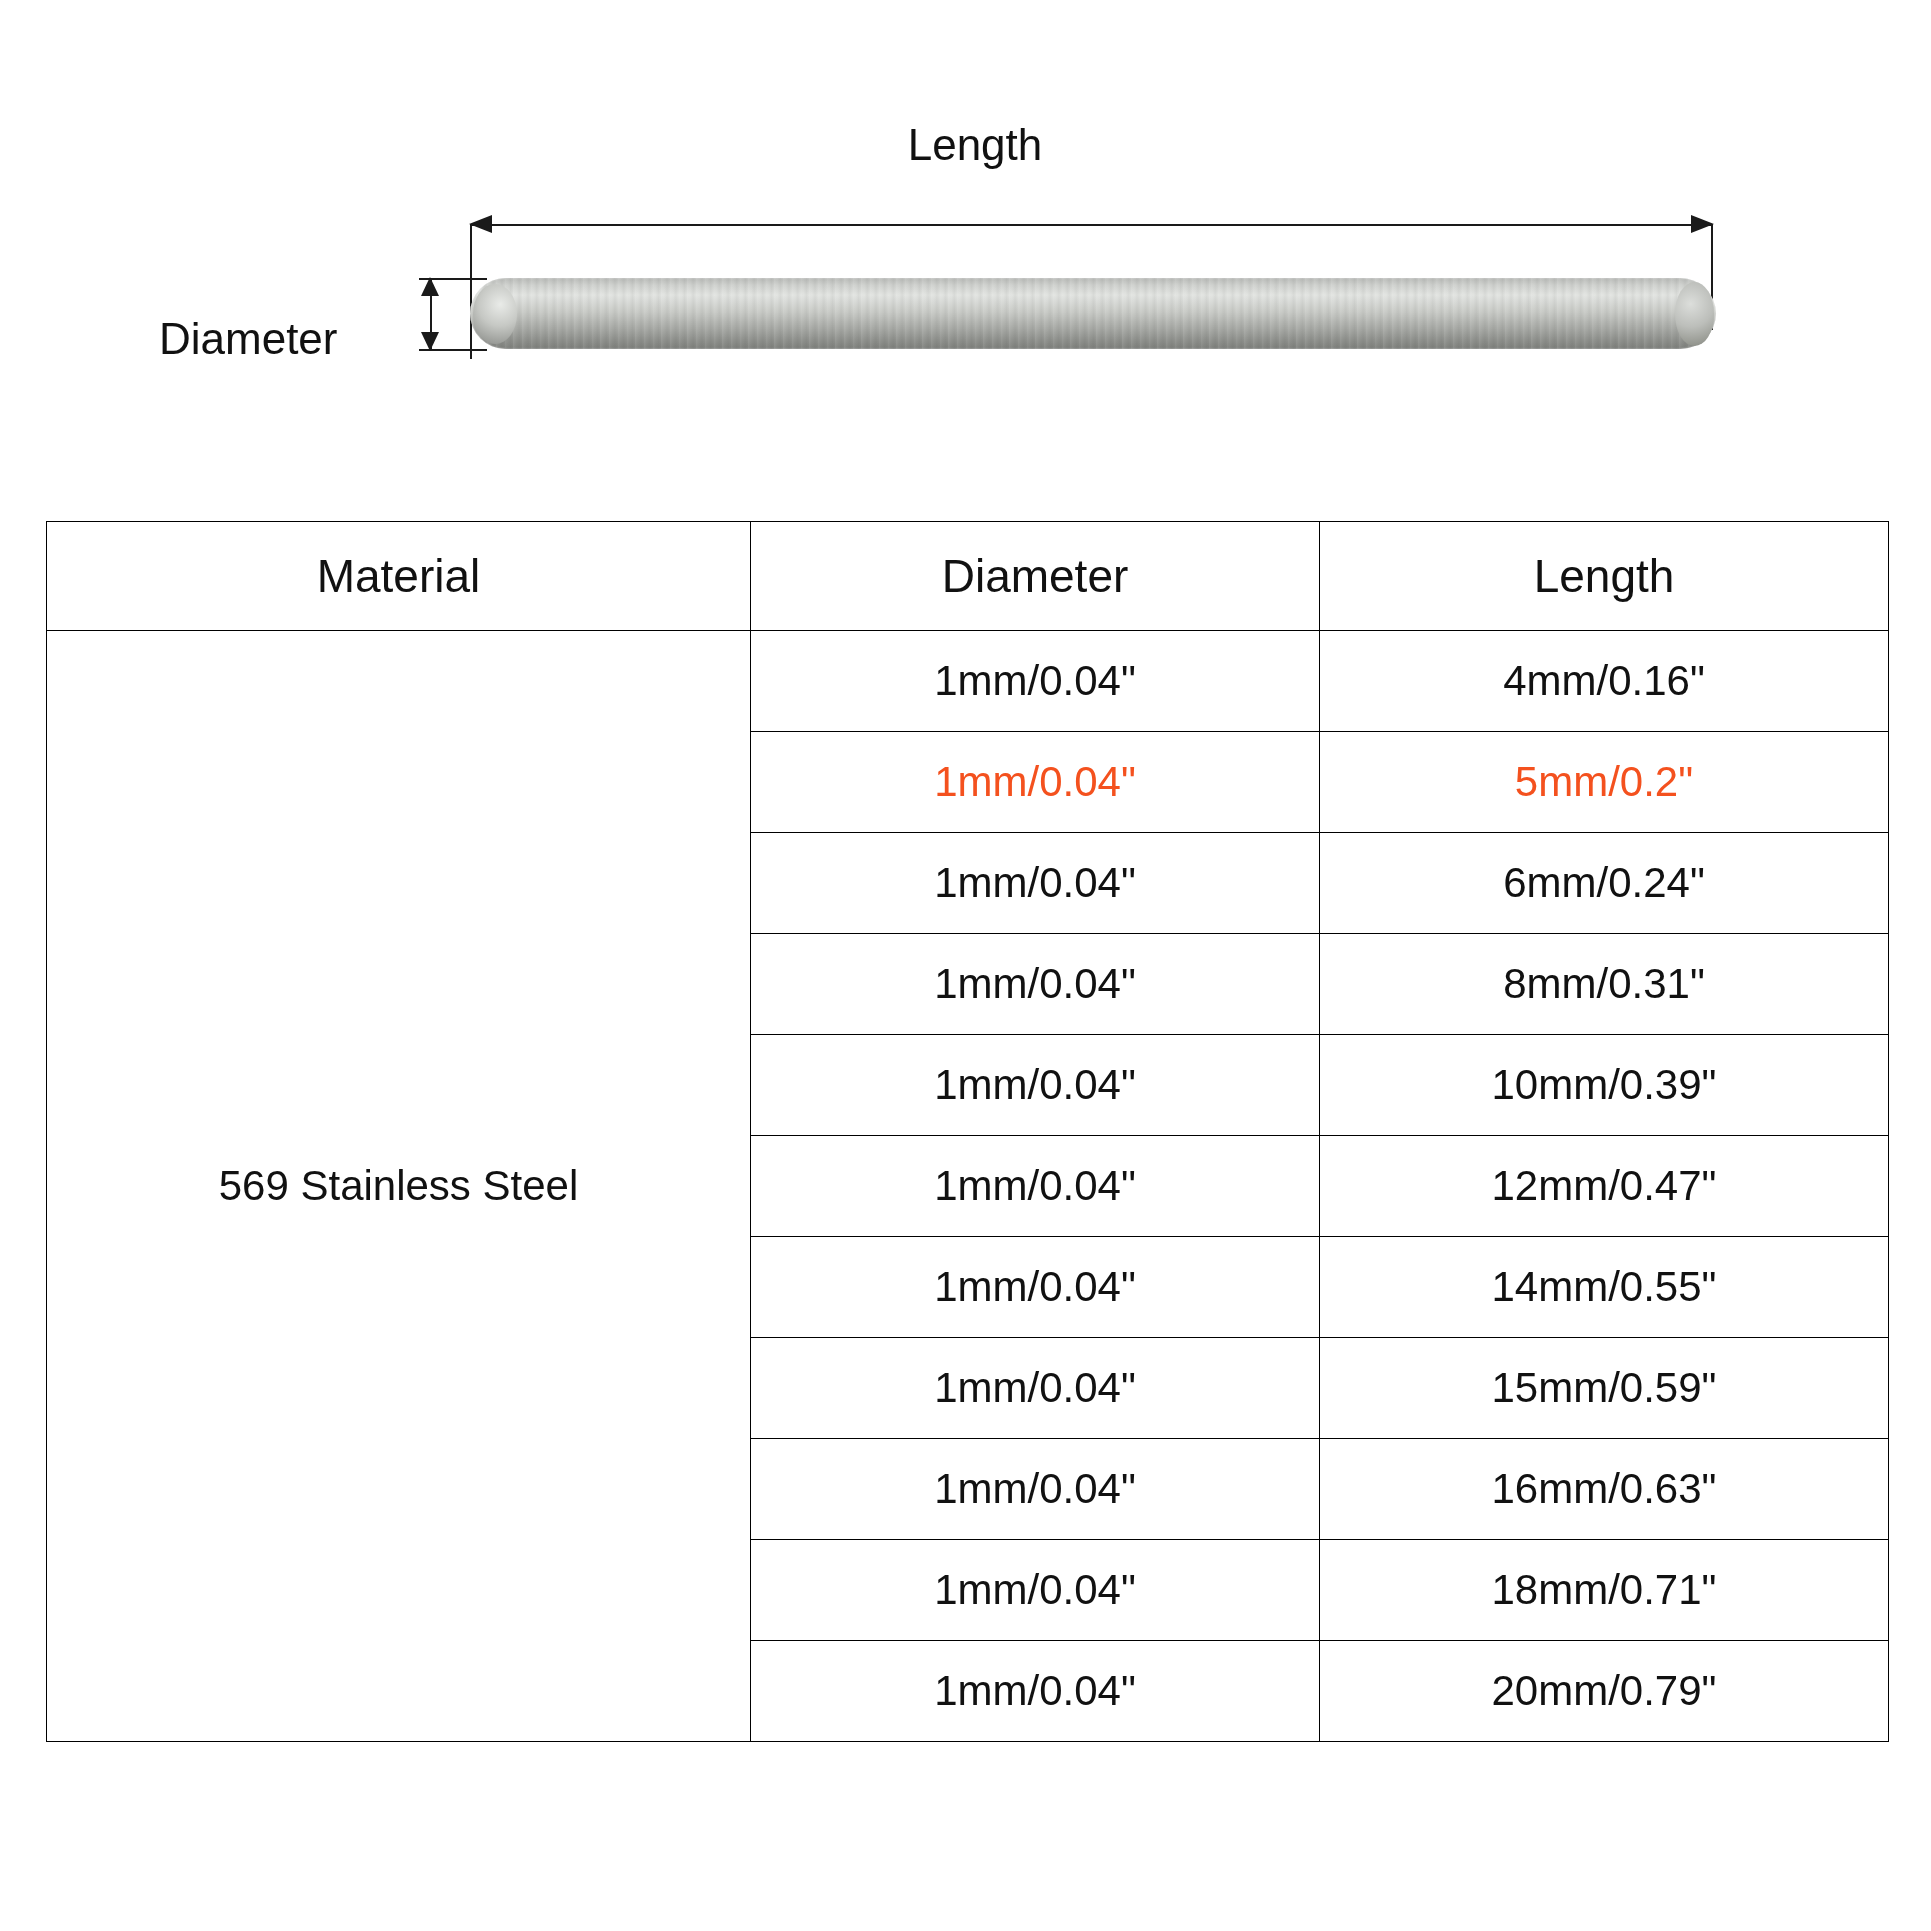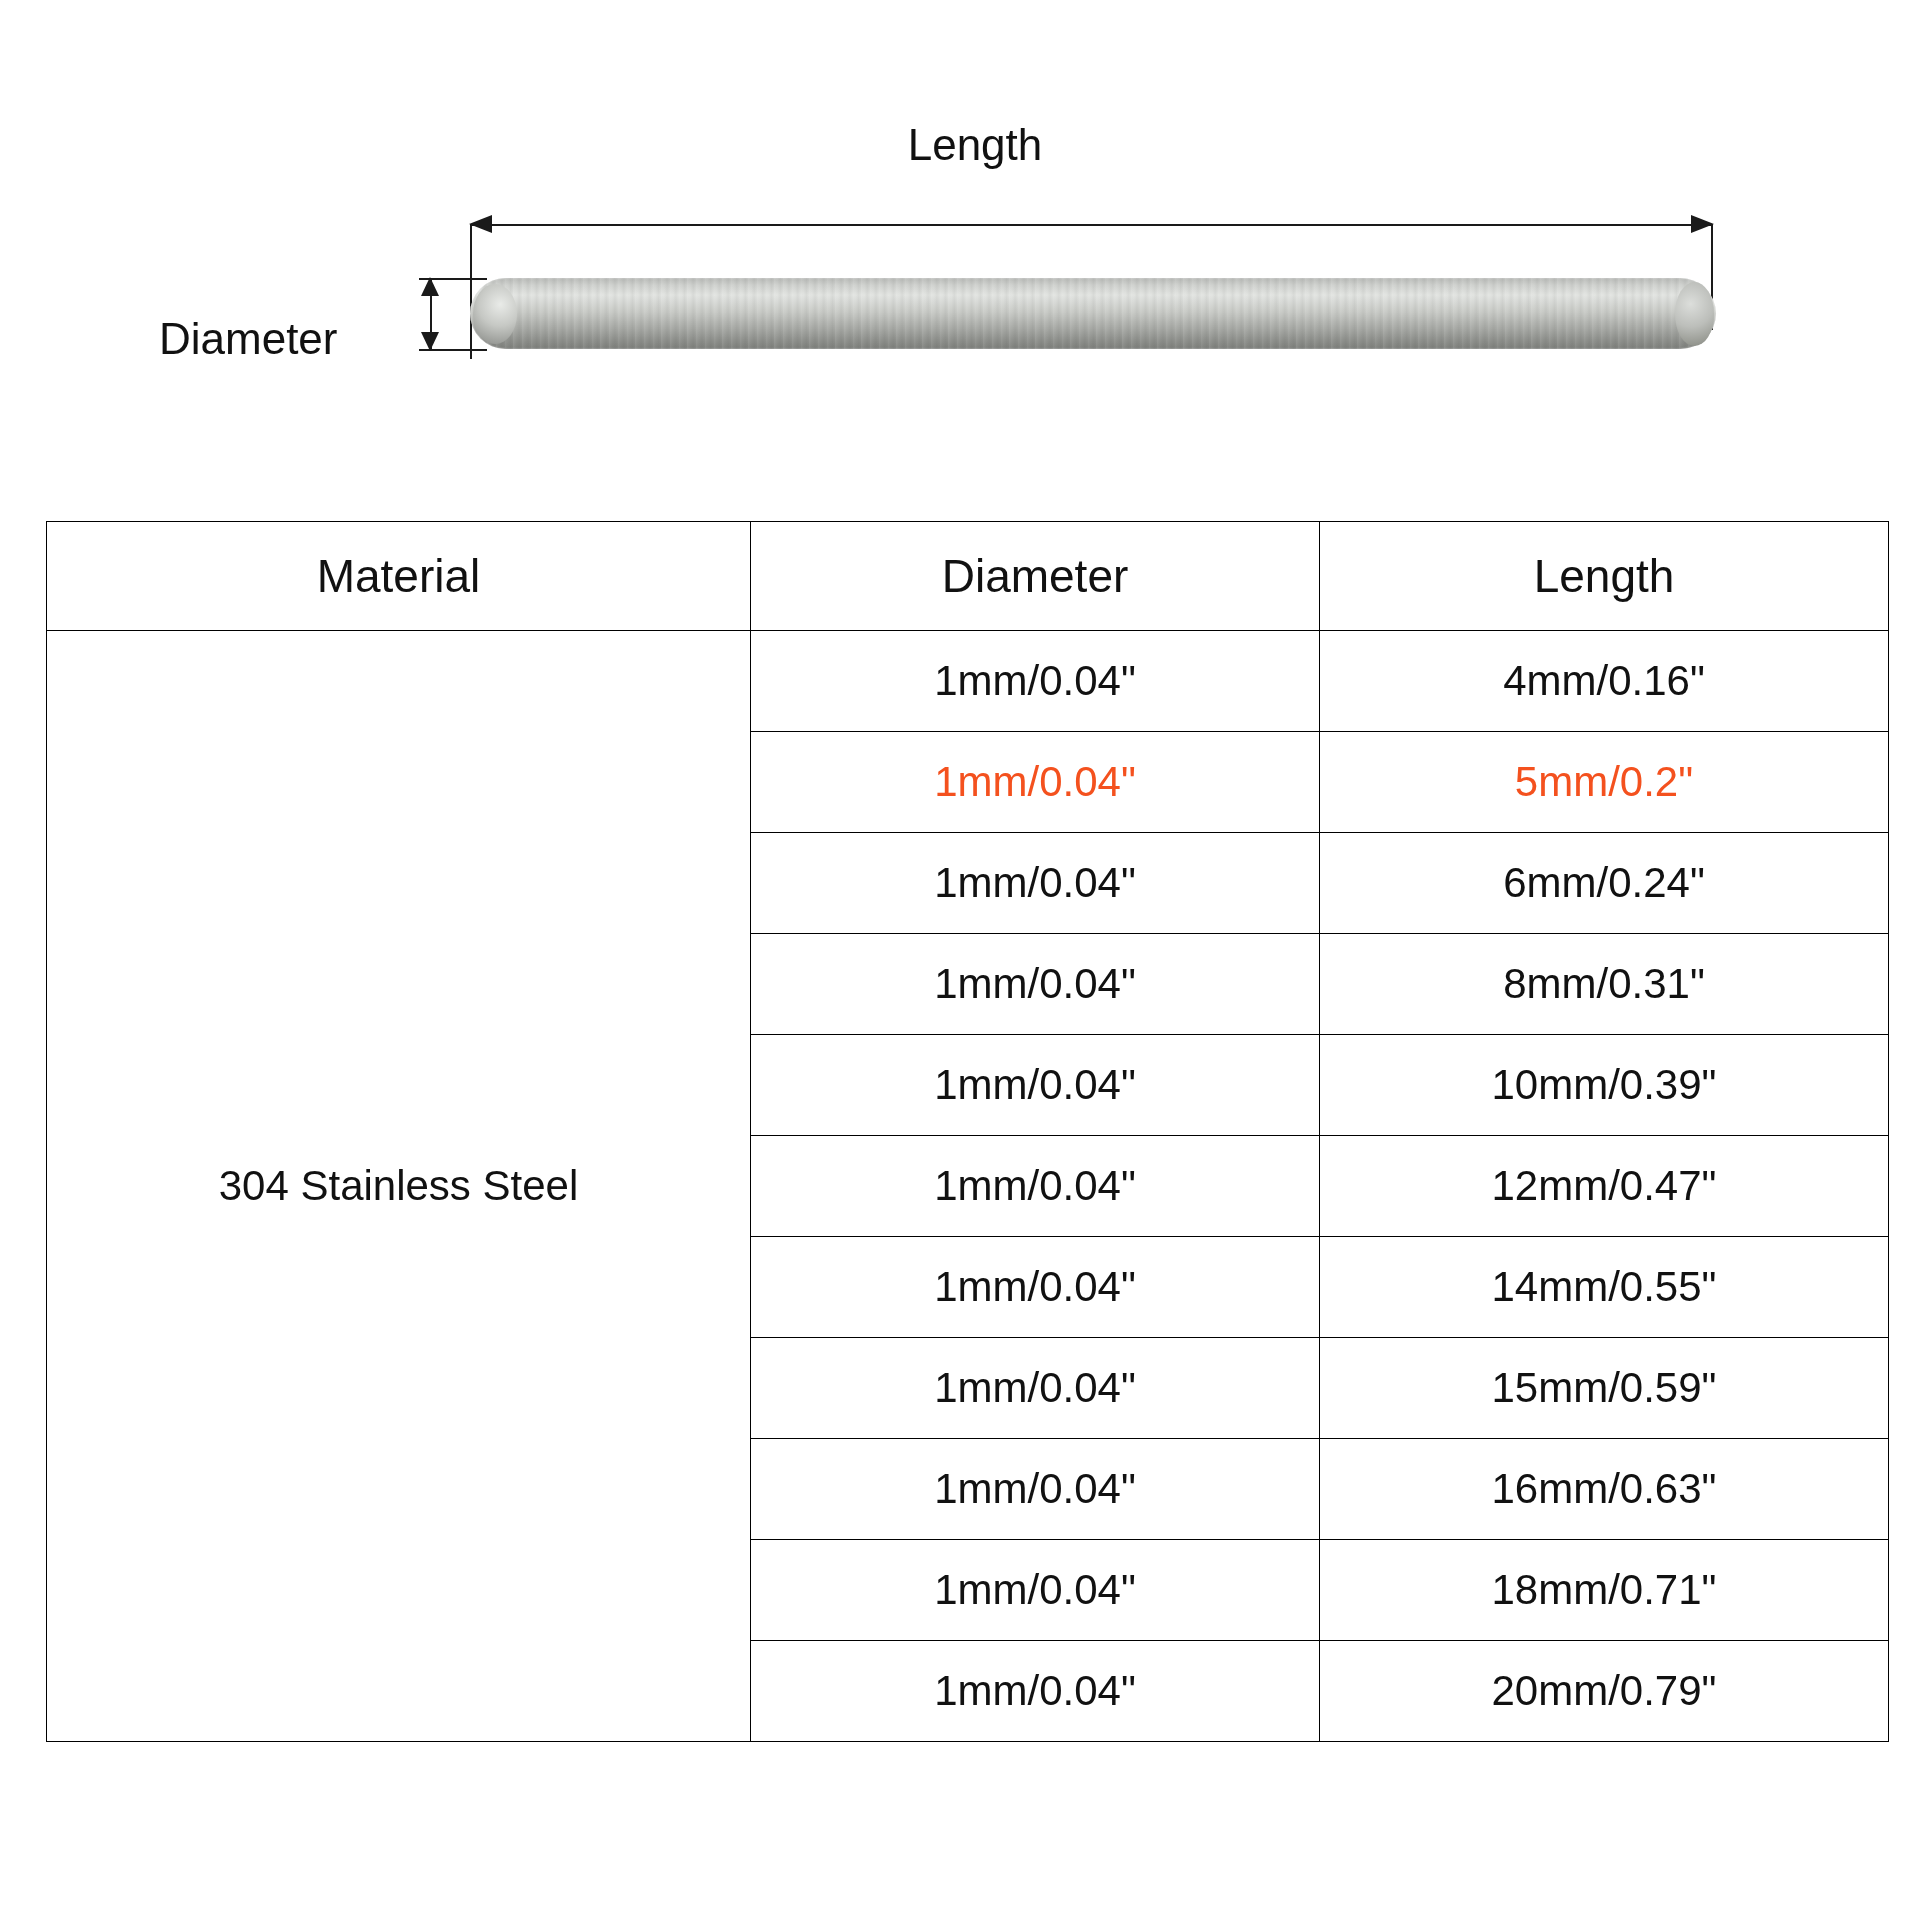--- a/index.html
+++ b/index.html
@@ -224,21 +224,21 @@
 <table id="spec-table">
   <thead>
     <tr>
       <th class="col-material">Material</th>
       <th class="col-diameter">Diameter</th>
       <th class="col-length">Length</th>
     </tr>
   </thead>
   <tbody id="spec-table-body">
       <tr>
-        <td class="col-material material-cell" rowspan="11">304 Stainless Steel</td>
+        <td class="col-material material-cell" rowspan="11">569 Stainless Steel</td>
         <td class="col-diameter">1mm/0.04"</td>
         <td class="col-length">4mm/0.16"</td>
       </tr>
       <tr>
         <td class="col-diameter highlight" style="color: rgb(244, 81, 30);">1mm/0.04"</td>
         <td class="col-length highlight" style="color: rgb(244, 81, 30);">5mm/0.2"</td>
       </tr>
       <tr>
         <td class="col-diameter">1mm/0.04"</td>
         <td class="col-length">6mm/0.24"</td>

